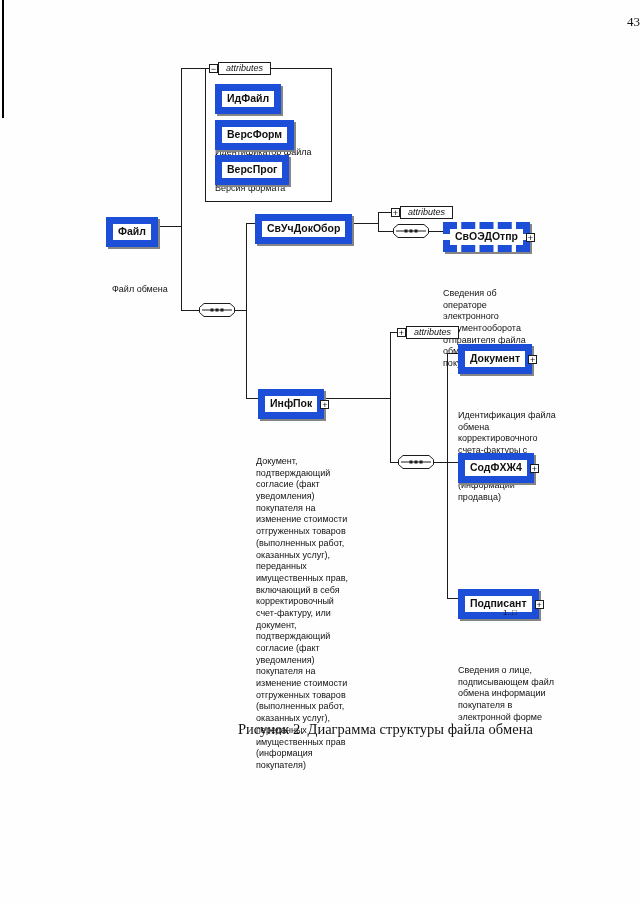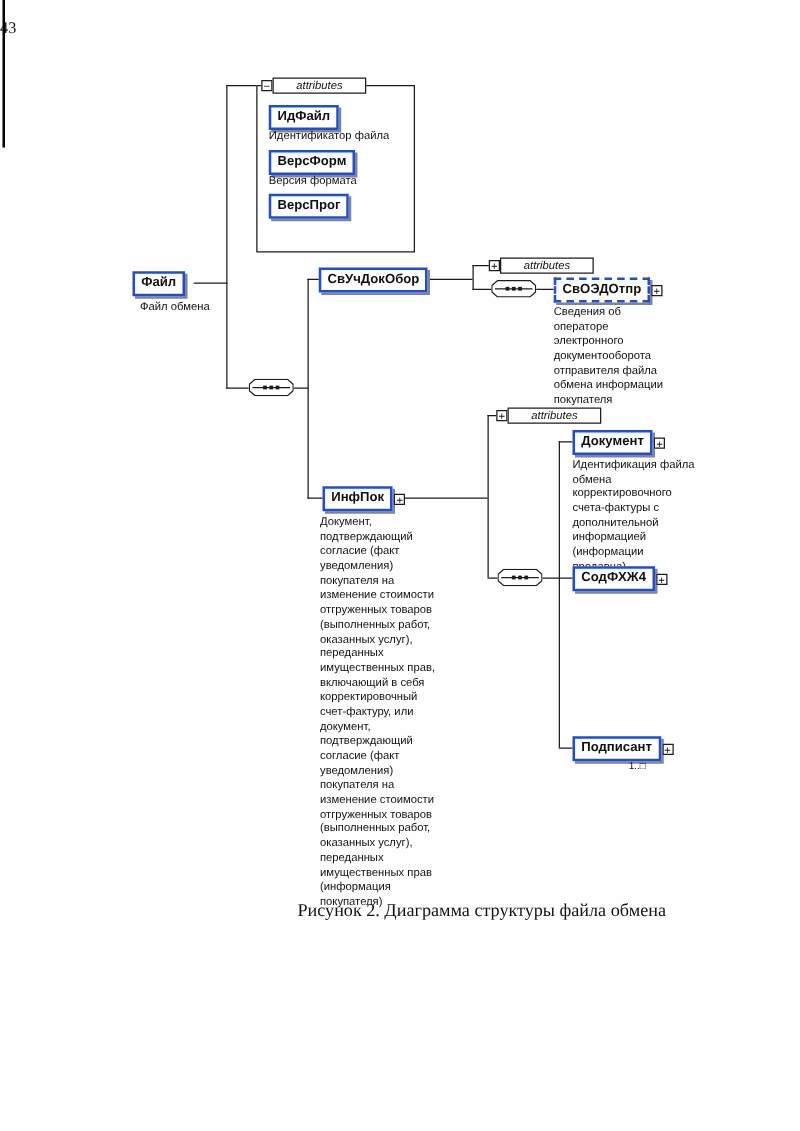--- a/index.html
+++ b/index.html
@@ -2,40 +2,40 @@
 <html><head>
 <meta charset="utf-8">
 <style>
   html,body{margin:0;padding:0;background:#ffffff;}
   .page{position:relative;width:640px;height:905px;background:#fefefe;overflow:hidden;
         font-family:"Liberation Sans",sans-serif;color:#111;}
   
   .hl{position:absolute;height:0;border-top:1px solid #1c1c1c;z-index:1;}
   .vl{position:absolute;width:0;border-left:1px solid #1c1c1c;z-index:1;}
   
-  .box{position:absolute;background:#fff;border:2px solid #1d4ed8;box-shadow:2px 2px 0 #858585;
+  .box{position:absolute;background:#fff;border:7px solid #1d4ed8;box-shadow:2px 2px 0 #858585;
        font-weight:bold;font-size:10.5px;line-height:13px;padding:1px 5px 2px;
        white-space:nowrap;z-index:3;}
   .dashed{border-style:dashed;}
   .pm{width:9px;height:9px;border:1px solid #1c1c1c;background:#fff;font-size:9px;
       line-height:8px;text-align:center;z-index:4;display:block;font-weight:normal;box-sizing:border-box;}
   .box .pm{position:absolute;right:-12px;top:4px;}
   
   .attr-container{position:absolute;border:1px solid #1c1c1c;background:#fff;z-index:2;}
   .attrs{position:absolute;display:flex;align-items:center;z-index:4;}
   .attrs .pm{position:static;flex:none;}
   .attrs .albl{border:1px solid #1c1c1c;background:#fff;font-style:italic;font-size:9px;
-               line-height:10px;padding:0 18px 1px;white-space:nowrap;}
+               line-height:10px;padding:0 7px 1px;white-space:nowrap;}
   
-  .desc{position:absolute;font-size:9px;line-height:1.3;z-index:3;}
+  .desc{position:absolute;font-size:9px;line-height:1.3;z-index:3;margin-top:44px;}
   .card{position:absolute;font-size:8px;z-index:3;}
   .seq{position:absolute;z-index:3;line-height:0;}
   
-  .page-number{position:absolute;top:14px;left:0;right:0;text-align:left;
-               font-family:"Liberation Serif",serif;font-size:13px;}
+  .page-number{position:absolute;top:14px;left:0;right:0;text-align:right;
+               font-family:"Liberation Serif",serif;font-size:13px;padding-left:19px;}
   .caption{position:absolute;top:721px;left:202px;font-family:"Liberation Serif",serif;font-size:14.5px;margin-left:36px;}
   .footer{position:absolute;left:96px;top:847px;font-family:"Liberation Serif",serif;font-style:italic;}
   .footer .l1{font-size:8px;}
   .footer .l2{font-size:9px;margin-top:2px;}
   .artifact{position:absolute;left:2px;top:0;height:118px;width:0;border-left:2px solid #000;z-index:5;}
 </style>
 </head>
 <body>
 
 <div class="page">
@@ -156,17 +156,18 @@
   <div class="box" style="left:458px;top:453px">
     <span>СодФХЖ4</span>
     <span class="pm">+</span>
   </div>
 
   <div class="box" style="left:458px;top:589px">
     <span>Подписант</span>
     <span class="pm">+</span>
   </div>
   <div class="card" style="left:503px;top:608px">1..□</div>
+  <div class="desc" style="left:458px;top:621px;width:104px">Сведения о лице, подписывающем файл обмена информации покупателя в электронной форме</div>
 
   <div class="caption">Рисунок 2. Диаграмма структуры файла обмена</div>
 
 
 </div>
 
 </body></html>

